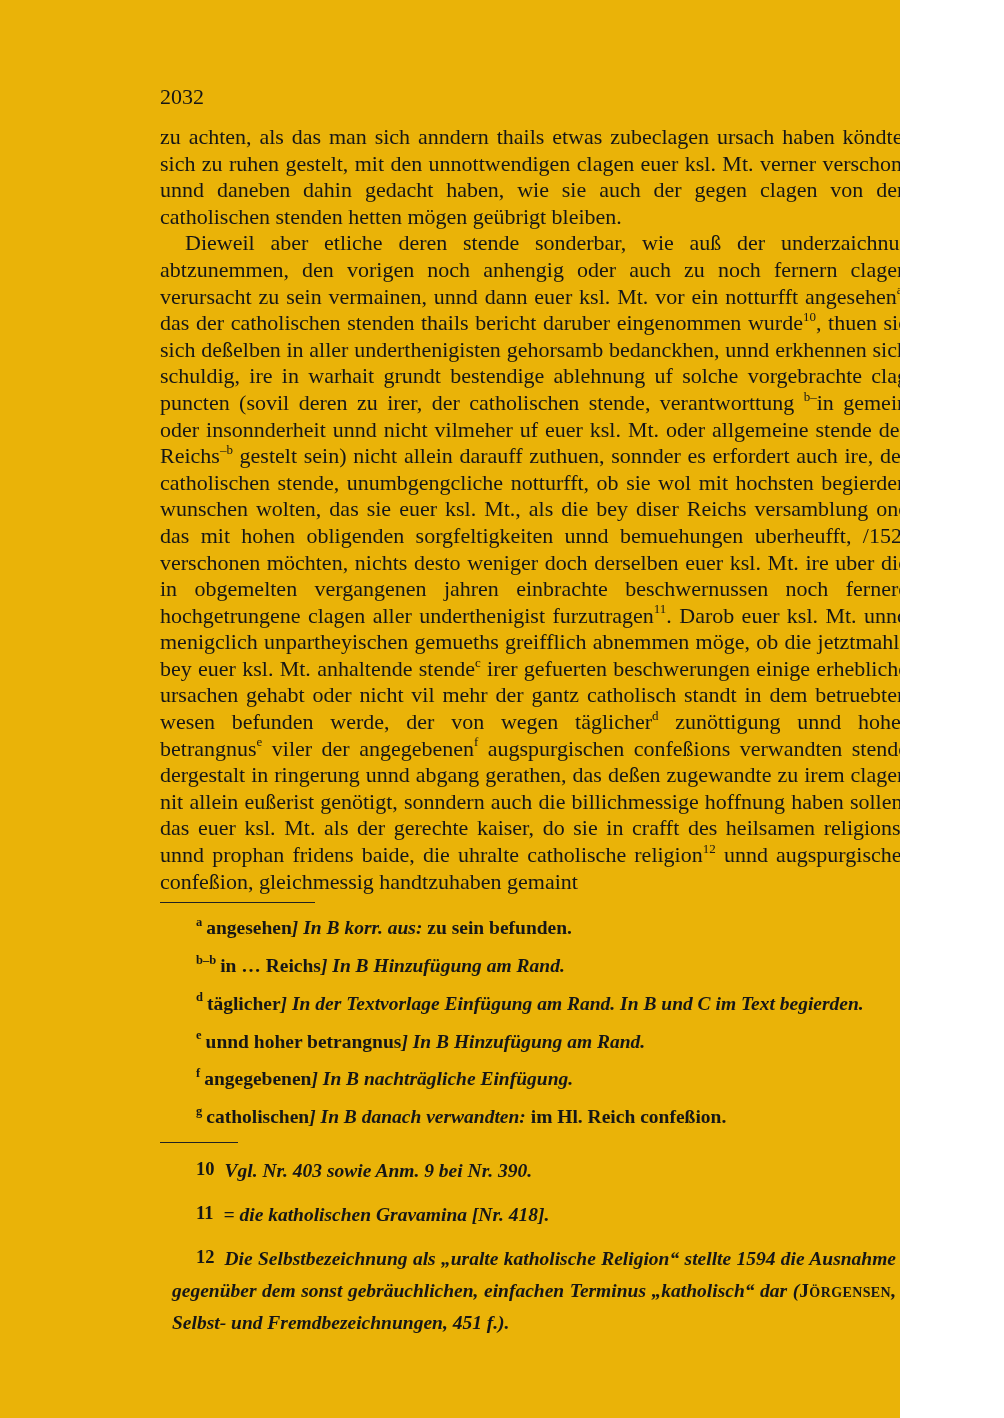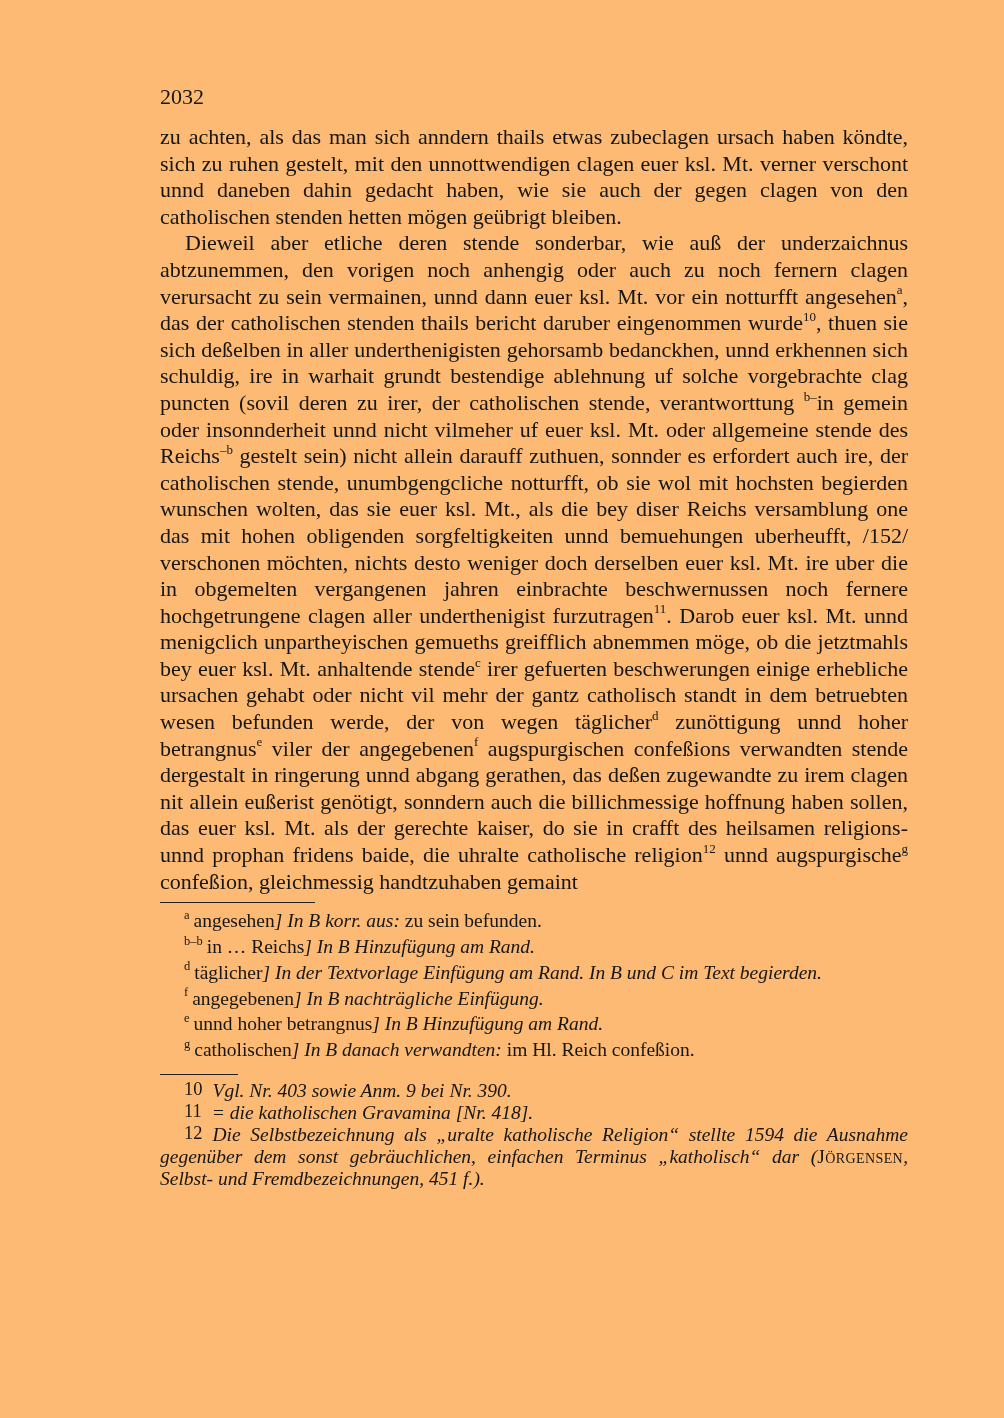--- a/index.html
+++ b/index.html
@@ -1,19 +1,19 @@
 <!DOCTYPE html>
 <html lang="de"><head>
 <meta charset="utf-8">
 <style>
   html,body{margin:0;padding:0;}
   .page{
     position:relative;
-    width:1004px;height:1418px;
-    background:#fdba74;
+    width:900px;height:1418px;
+    background:#eab308;
     color:#161616;
     font-family:"Liberation Serif","DejaVu Serif",serif;
     overflow:hidden;
   }
   .content{
     position:absolute;
     left:160px;top:0;
     width:748px;
   }
   .pagehead{
@@ -44,22 +44,22 @@
     margin:7px 0 5px 0;
   }
   .rule-apparatus{width:155px;}
   .rule-notes{width:78px;margin-top:11px;}
   .apparatus,.notes{
     font-size:19.5px;
     line-height:25.8px;
     text-align:justify;
     hyphens:auto;
   }
-  .apparatus p,.notes p{margin:0;text-indent:24px;}
-  .notes p{line-height:22px;}
+  .apparatus p,.notes p{margin:12px;text-indent:24px;font-weight:bold;}
+  .notes p{line-height:32px;}
   sup.fnmark{
     font-size:12.5px;
     line-height:0;
     vertical-align:super;
     position:relative;top:-1px;
     margin-right:4px;
     font-style:normal;
   }
   .notenum{
     font-style:normal;
@@ -83,22 +83,22 @@
     <div class="bodytext" id="bodytext">
         <p><span>zu achten, als das man sich anndern thails etwas zubeclagen ursach haben köndte, sich zu ruhen gestelt, mit den unnottwendigen clagen euer ksl. Mt. verner verschont unnd daneben dahin gedacht haben, wie sie auch der gegen clagen von den catholischen stenden hetten mögen geübrigt bleiben.</span></p>
         <p class="indent"><span>Dieweil aber etliche deren stende sonderbar, wie auß der underzaichnus abtzunemmen, den vorigen noch anhengig oder auch zu noch fernern clagen verursacht zu sein vermainen, unnd dann euer ksl. Mt. vor ein notturfft angesehen</span><sup class="ref">a</sup><span>, das der catholischen stenden thails bericht daruber eingenommen wurde</span><sup class="ref">10</sup><span>, thuen sie sich deßelben in aller underthenigisten gehorsamb bedanckhen, unnd erkhennen sich schuldig, ire in warhait grundt bestendige ablehnung uf solche vorgebrachte clag puncten (sovil deren zu irer, der catholischen stende, verantworttung </span><sup class="ref">b–</sup><span>in gemein oder insonnderheit unnd nicht vilmeher uf euer ksl. Mt. oder allgemeine stende des Reichs</span><sup class="ref">–b</sup><span> gestelt sein) nicht allein darauff zuthuen, sonnder es erfordert auch ire, der catholischen stende, unumbgengcliche notturfft, ob sie wol mit hochsten begierden wunschen wolten, das sie euer ksl. Mt., als die bey diser Reichs versamblung one das mit hohen obligenden sorgfeltigkeiten unnd bemuehungen uberheufft, /152/ verschonen möchten, nichts desto weniger doch derselben euer ksl. Mt. ire uber die in obgemelten vergangenen jahren einbrachte beschwernussen noch fernere hochgetrungene clagen aller underthenigist furzutragen</span><sup class="ref">11</sup><span>. Darob euer ksl. Mt. unnd menigclich unpartheyischen gemueths greifflich abnemmen möge, ob die jetztmahls bey euer ksl. Mt. anhaltende stende</span><sup class="ref">c</sup><span> irer gefuerten beschwerungen einige erhebliche ursachen gehabt oder nicht vil mehr der gantz catholisch standt in dem betruebten wesen befunden werde, der von wegen täglicher</span><sup class="ref">d</sup><span> zunöttigung unnd hoher betrangnus</span><sup class="ref">e</sup><span> viler der angegebenen</span><sup class="ref">f</sup><span> augspurgischen confeßions verwandten stende dergestalt in ringerung unnd abgang gerathen, das deßen zugewandte zu irem clagen nit allein eußerist genötigt, sonndern auch die billichmessige hoffnung haben sollen, das euer ksl. Mt. als der gerechte kaiser, do sie in crafft des heilsamen religions- unnd prophan fridens baide, die uhralte catholische religion</span><sup class="ref">12</sup><span> unnd augspurgische</span><sup class="ref">g</sup><span> confeßion, gleichmessig handtzuhaben gemaint</span></p>
       </div>
 
     <hr class="rule rule-apparatus">
     <div class="apparatus" id="apparatus">
         <p><sup class="fnmark">a</sup><span>angesehen</span><span class="it">] In B korr. aus:</span><span> zu sein befunden.</span></p>
         <p><sup class="fnmark">b–b</sup><span>in … Reichs</span><span class="it">] In B Hinzufügung am Rand.</span></p>
         <p><sup class="fnmark">d</sup><span>täglicher</span><span class="it">] In der Textvorlage Einfügung am Rand. In B und C im Text begierden.</span></p>
+        <p><sup class="fnmark">e</sup><span>unnd hoher betrangnus</span><span class="it">] In B Hinzufügung am Rand.</span></p>
         <p><sup class="fnmark">f</sup><span>angegebenen</span><span class="it">] In B nachträgliche Einfügung.</span></p>
-        <p><sup class="fnmark">e</sup><span>unnd hoher betrangnus</span><span class="it">] In B Hinzufügung am Rand.</span></p>
         <p><sup class="fnmark">g</sup><span>catholischen</span><span class="it">] In B danach verwandten:</span><span> im Hl. Reich confeßion.</span></p>
       </div>
 
     <hr class="rule rule-notes">
     <div class="notes" id="notes">
         <p><span class="notenum">10</span><span class="it">Vgl. Nr. 403 sowie Anm. 9 bei Nr. 390.</span></p>
         <p><span class="notenum">11</span><span class="it">= die katholischen Gravamina [Nr. 418].</span></p>
         <p><span class="notenum">12</span><span class="it">Die Selbstbezeichnung als „uralte katholische Religion“ stellte 1594 die Ausnahme gegenüber dem sonst gebräuchlichen, einfachen Terminus „katholisch“ dar (</span><span class="sc">Jörgensen</span><span class="it">, Selbst- und Fremdbezeichnungen, 451 f.).</span></p>
       </div>
 

